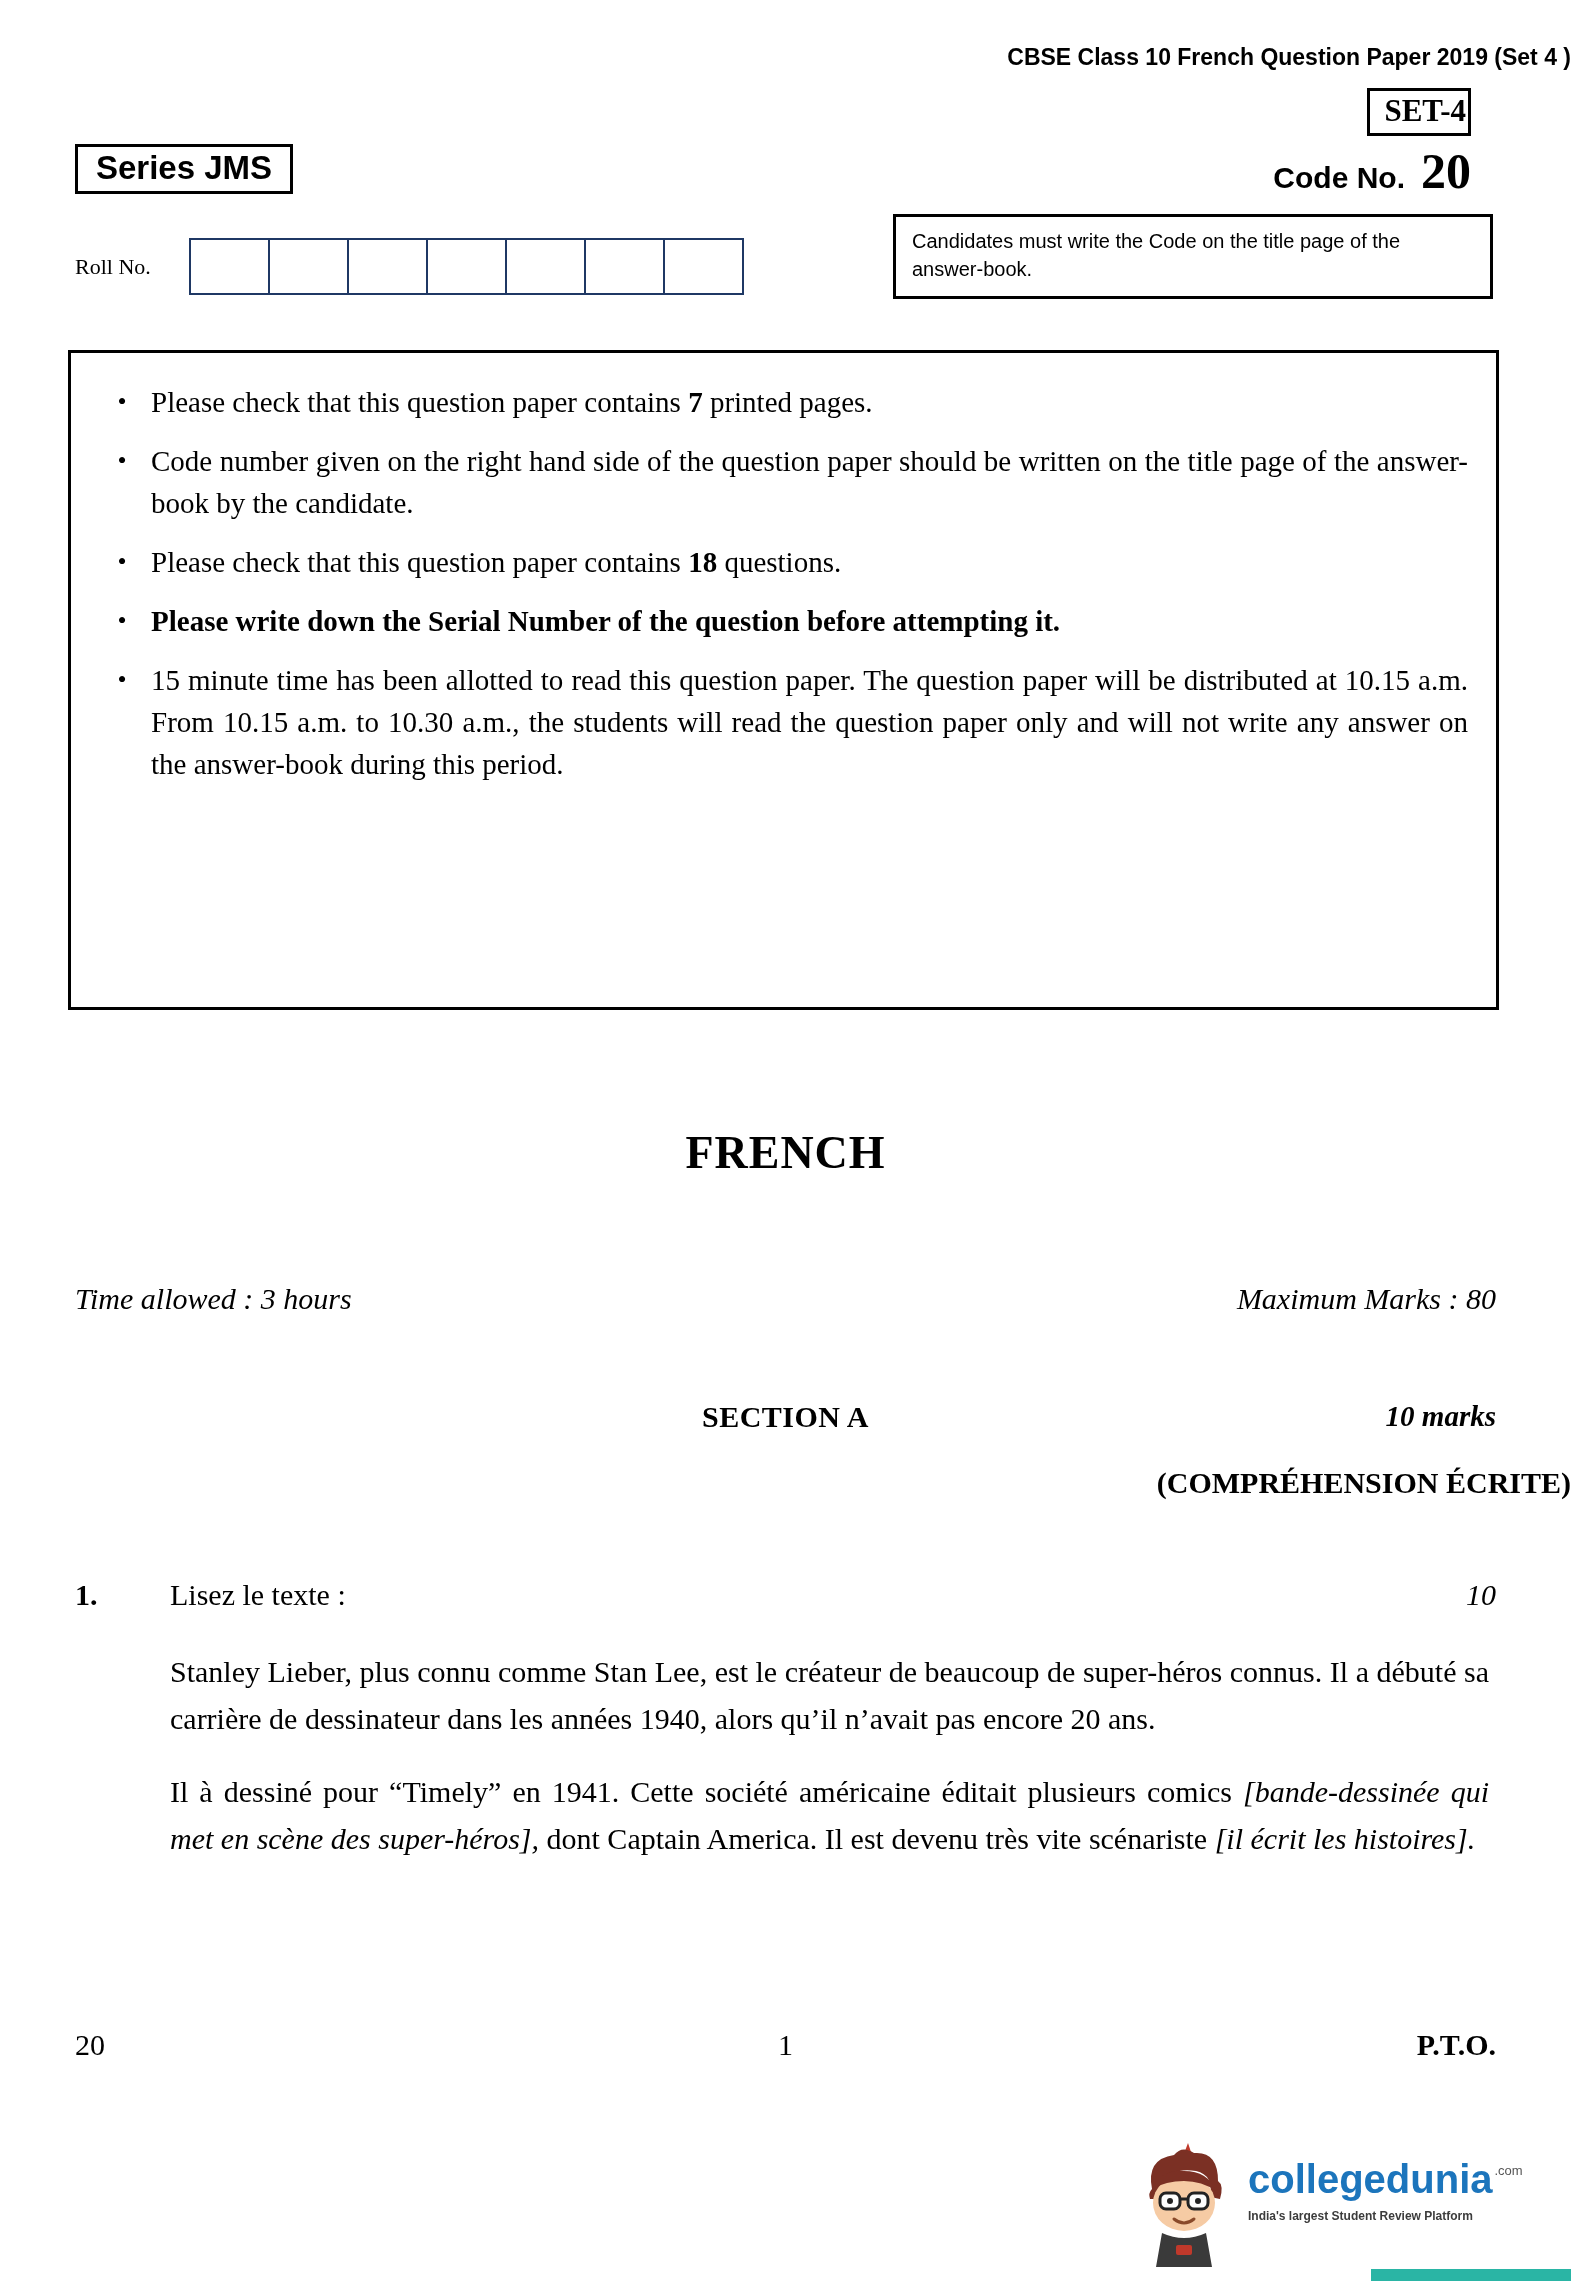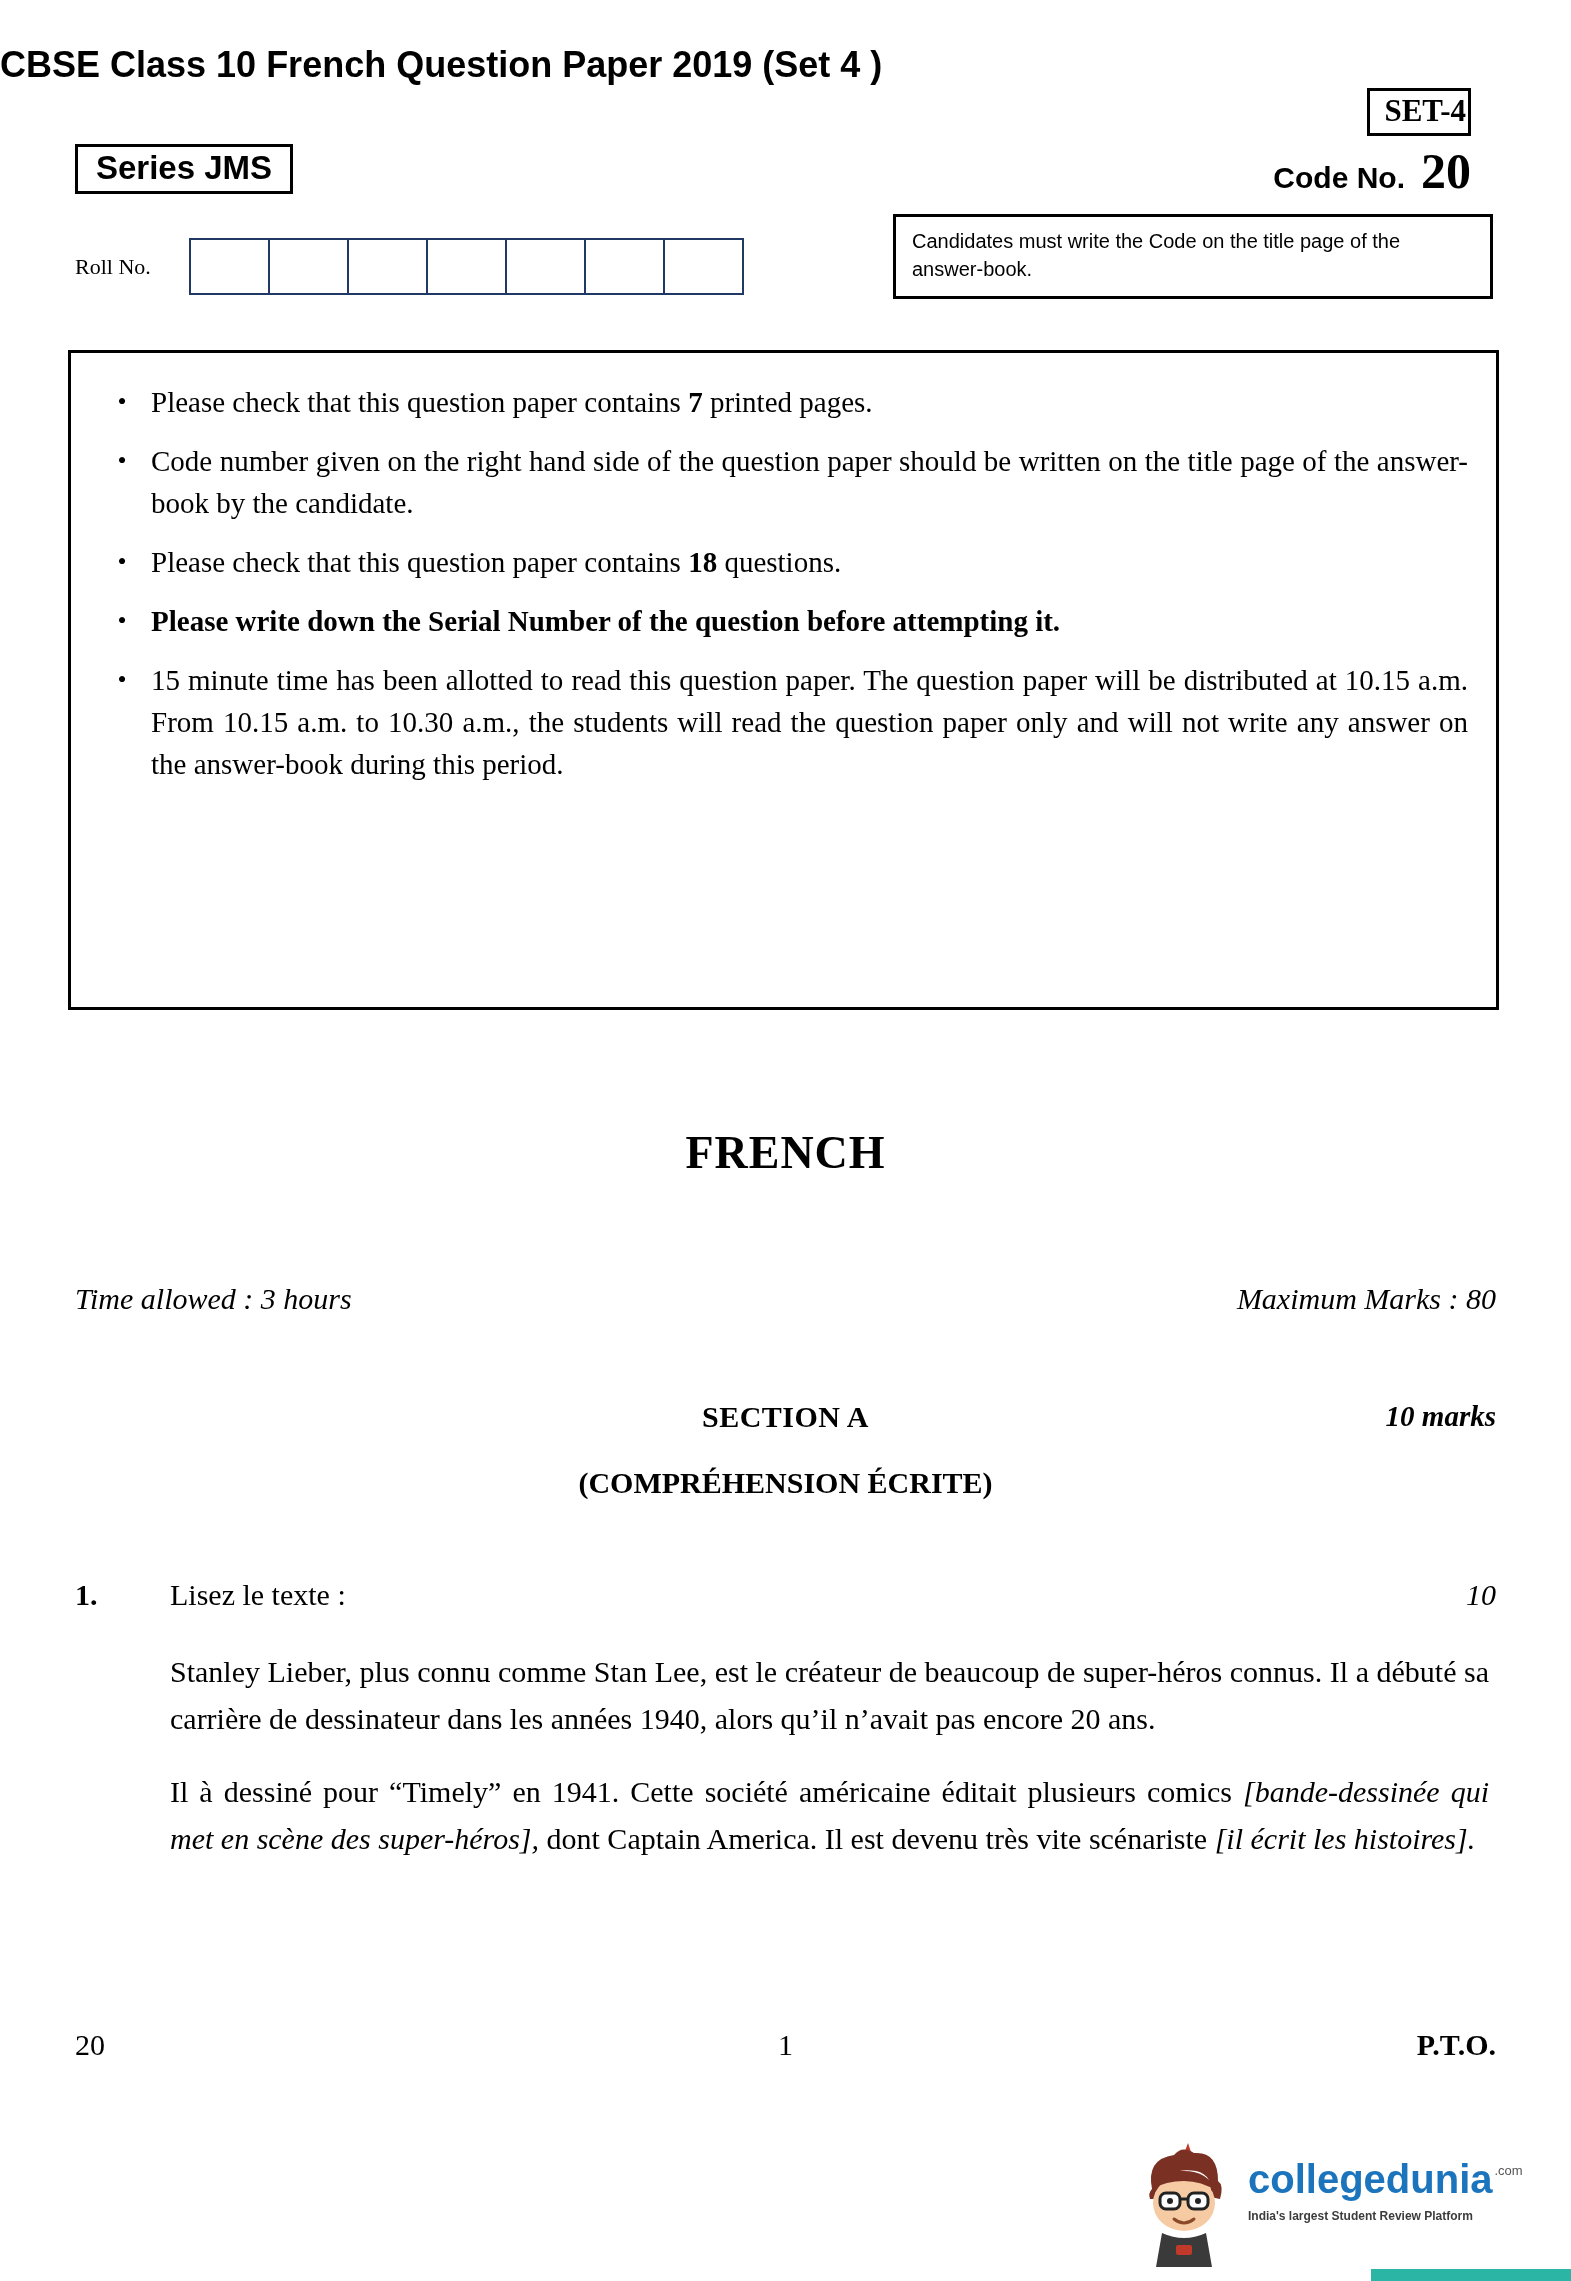--- a/index.html
+++ b/index.html
@@ -10,23 +10,23 @@
     background:#ffffff;
     font-family:"Liberation Serif", serif;
     color:#000;
     overflow:hidden;
   }
   .seg-bold { font-weight:700; }
   .seg-italic { font-style:italic; }
 
   .doc-title {
     position:absolute; top:44px; left:0; right:0;
-    text-align:left;
-    font-family:"Liberation Sans", sans-serif;
-    font-weight:700; font-size:36px;
+    text-align:right;
+    font-family:"Liberation Sans", sans-serif;
+    font-weight:700; font-size:23px;
   }
   .set-badge {
     position:absolute; top:88px; right:100px;
     border:3px solid #000;
     padding:2px 2px 4px 14px;
     font-weight:700; font-size:31px;
     font-family:"Liberation Serif", serif;
   }
   .series-box {
     position:absolute; top:144px; left:75px;
@@ -97,21 +97,21 @@
   .section-title {
     text-align:center; font-weight:700; font-size:30px;
     letter-spacing:0.5px;
   }
   .section-marks {
     position:absolute; top:0; right:75px;
     font-weight:700; font-style:italic; font-size:29px;
   }
   .section-sub {
     position:absolute; top:1466px; left:0; right:0;
-    text-align:center; font-weight:700; font-size:30px;
+    text-align:right; font-weight:700; font-size:30px;
   }
   .q1-row {
     position:absolute; top:1578px; left:75px; right:75px;
     display:flex; align-items:baseline;
     font-size:30px;
   }
   .q1-number { font-weight:700; width:95px; flex:0 0 95px; }
   .q1-prompt { flex:1; }
   .q1-marks { font-style:italic; }
   .q1-body {

